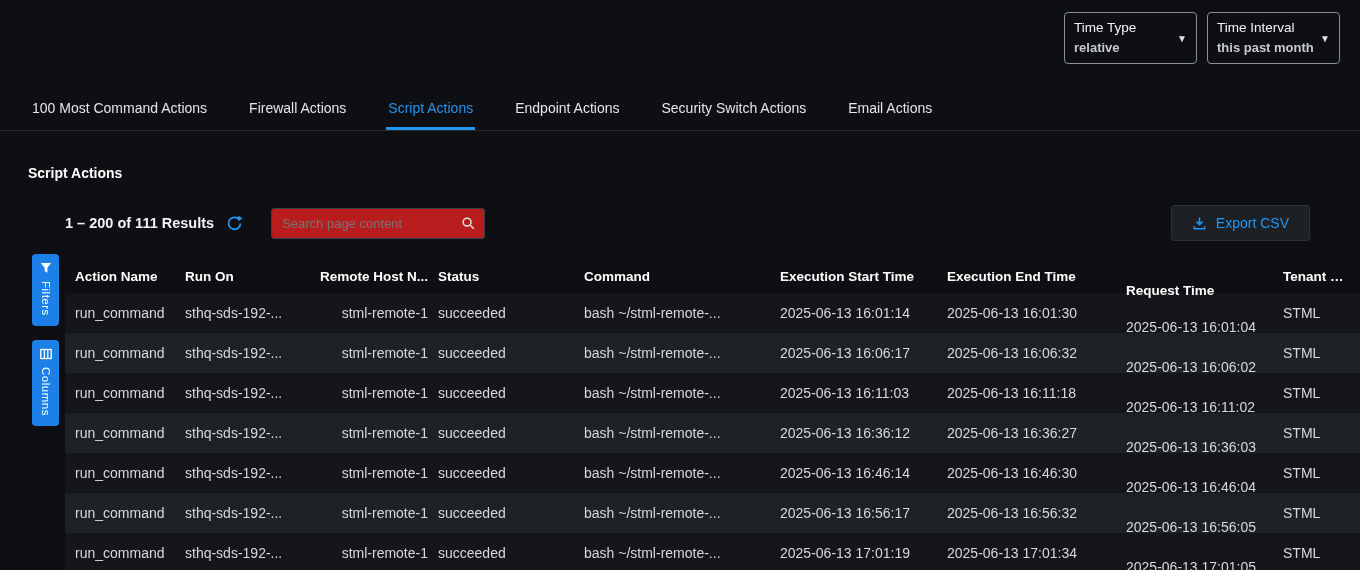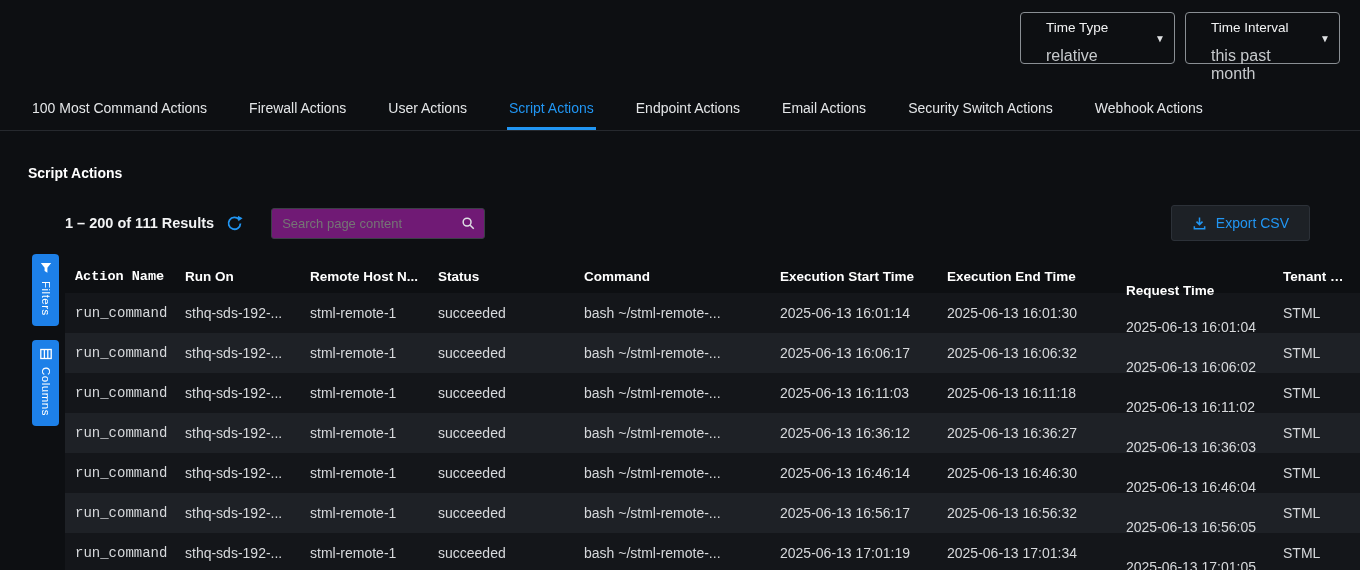--- a/index.html
+++ b/index.html
@@ -7,40 +7,40 @@
   html,body { margin:0; padding:0; }
   body {
     width:1360px; height:570px; overflow:hidden; position:relative;
     background:#0d0f12; color:#e8eaed;
     font-family:"Liberation Sans", sans-serif;
   }
 
   
   .top-controls { display:flex; justify-content:flex-end; gap:10px; padding:12px 20px 0 0; }
   .dropdown {
-    width:155px; height:52px; border:1px solid #8a8f94; border-radius:4px;
-    background:transparent; position:relative; padding:7px 22px 7px 25px; cursor:pointer;
+    width:133px; height:52px; border:1px solid #8a8f94; border-radius:4px;
+    background:transparent; position:relative; padding:7px 22px 7px 9px; cursor:pointer;
   }
   .dd-label { font-size:13.5px; color:#f2f3f4; }
-  .dd-value { font-size:16px; color:#c7cacd; margin-top:12px; }
+  .dd-value { font-size:13px; color:#c7cacd; margin-top:5px;font-weight:bold; }
   .dd-caret { position:absolute; right:9px; top:20px; color:#dfe1e3; font-size:10px; }
 
   
   .tabbar { display:flex; gap:38px; padding-left:30px; margin-top:26px; border-bottom:1px solid #26292e; }
   .tab { padding:10px 2px 14px 2px; font-size:14px; color:#e4e6e8; cursor:pointer; white-space:nowrap; }
   .tab.active { color:var(--accent); padding-bottom:11px; border-bottom:3px solid var(--accent); }
 
   .section-title { margin:34px 0 0 28px; font-size:14px; font-weight:bold; color:#ffffff; }
 
   
   .toolbar { display:flex; align-items:center; margin:24px 20px 0 65px; }
   .results { font-size:14.5px; font-weight:bold; color:#f2f3f4; }
   .refresh-btn { margin-left:12px; cursor:pointer; display:flex; align-items:center; }
   .searchbox {
-    margin-left:28px; width:214px; height:31px; background:#701a75;
+    margin-left:28px; width:214px; height:31px; background:#b91c1c;
     border:1px solid #3a3f45; border-radius:3px; display:flex; align-items:center; padding:0 8px;
   }
   .searchbox input {
     flex:1; background:transparent; border:none; outline:none;
     color:#cfd2d6; font-size:13px; font-family:"Liberation Sans", sans-serif;
   }
   .spacer { flex:1; }
   .btn {
     display:flex; align-items:center; gap:9px; background:#1d2126; border:1px solid #2c3138;
     border-radius:3px; color:var(--accent); font-size:14px; padding:9px 20px; cursor:pointer; white-space:nowrap;
@@ -53,23 +53,23 @@
     background:#1d80e8; border-radius:4px; color:#fff; display:flex; flex-direction:column;
     align-items:center; padding:8px 0 10px 0; cursor:pointer;
   }
   .rail-btn svg { margin-bottom:7px; flex:none; }
   .rail-text { writing-mode:vertical-rl; font-size:11.5px; letter-spacing:.5px; }
 
   
   .table { margin:18px 0 0 65px; }
   .thead { display:flex; align-items:center; height:34px; font-weight:bold; font-size:13.5px; color:#ffffff; }
   .cell { padding-right:10px; white-space:nowrap; overflow:hidden; text-overflow:ellipsis; }
-  .c0 { width:120px; padding-left:10px;font-family:Liberation Mono, monospace; }
+  .c0 { width:120px; padding-left:10px; }
   .c1 { width:125px; }
-  .c2 { width:128px; }
+  .c2 { width:128px;text-align:right; }
   .c3 { width:122px; }
   .c4 { width:155px;margin-left:24px; }
   .c5 { width:208px;padding-left:41px; }
   .c6 { width:179px; }
   .c7 { width:157px;margin-top:28px; }
   .c8 { flex:1; }
   .trow { display:flex; align-items:center; height:40px; font-size:14px; color:#d7d9dc; cursor:pointer; }
   .trow.odd  { background:#14161a; }
   .trow.even { background:#1e2126; }
 </style>
@@ -85,26 +85,24 @@
   <div class="dropdown">
     <div class="dd-label">Time Interval</div>
     <div class="dd-value">this past month</div>
     <div class="dd-caret">▼</div>
   </div>
 </div>
 
 <nav class="tabbar" id="tabbar">
     <div class="tab">100 Most Command Actions</div>
     <div class="tab">Firewall Actions</div>
-    <div class="tab">User Actions</div>
     <div class="tab active">Script Actions</div>
     <div class="tab">Endpoint Actions</div>
+    <div class="tab">Security Switch Actions</div>
     <div class="tab">Email Actions</div>
-    <div class="tab">Security Switch Actions</div>
-    <div class="tab">Webhook Actions</div>
   </nav>
 
 <div class="section-title">Script Actions</div>
 
 <div class="toolbar">
   <span class="results">1 – 200 of 111 Results</span>
   <span class="refresh-btn">
     <svg width="17" height="17" viewBox="0 0 16 16">
       <path d="M12.3 4.2 A5.6 5.6 0 1 0 13.6 8" fill="none" stroke="#2196f3" stroke-width="1.7"></path>
       <polygon points="11.2,0.8 15.6,3.1 11.6,5.8" fill="#2196f3"></polygon>

